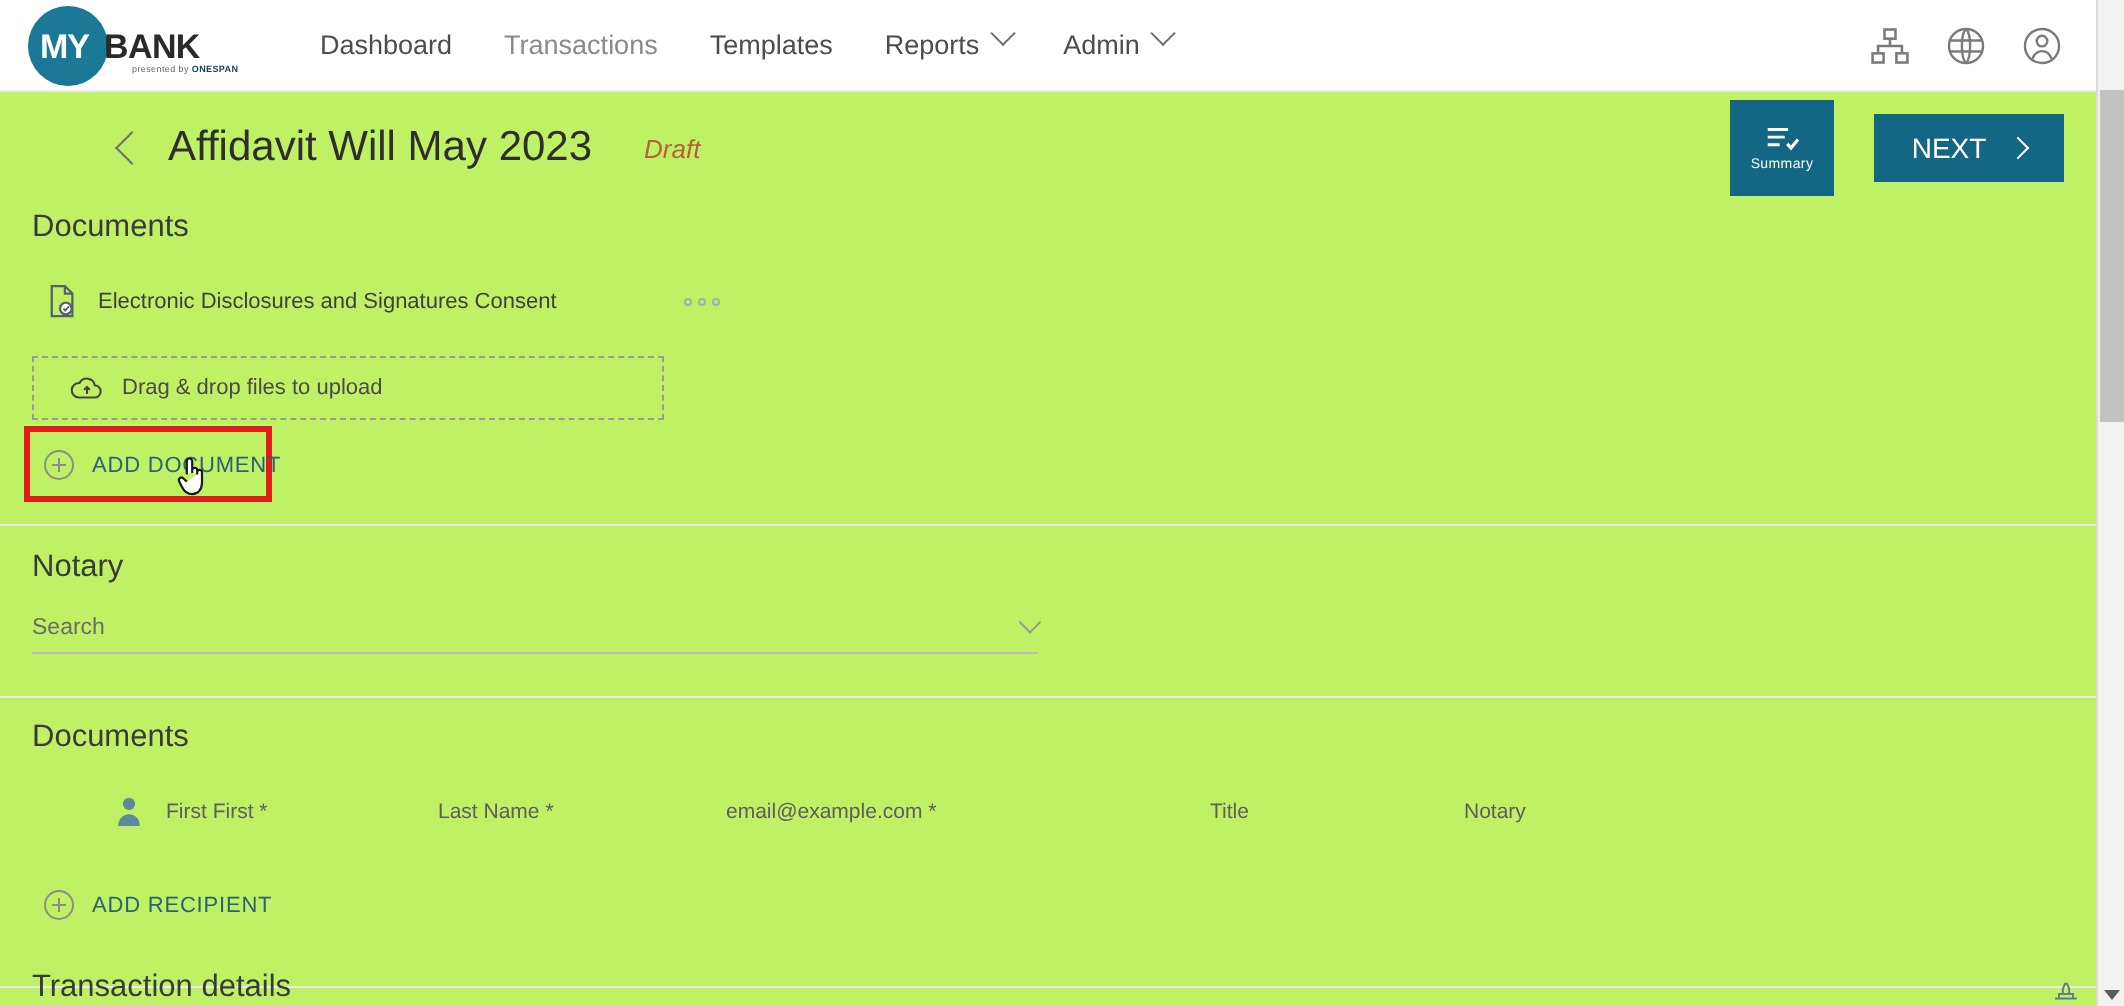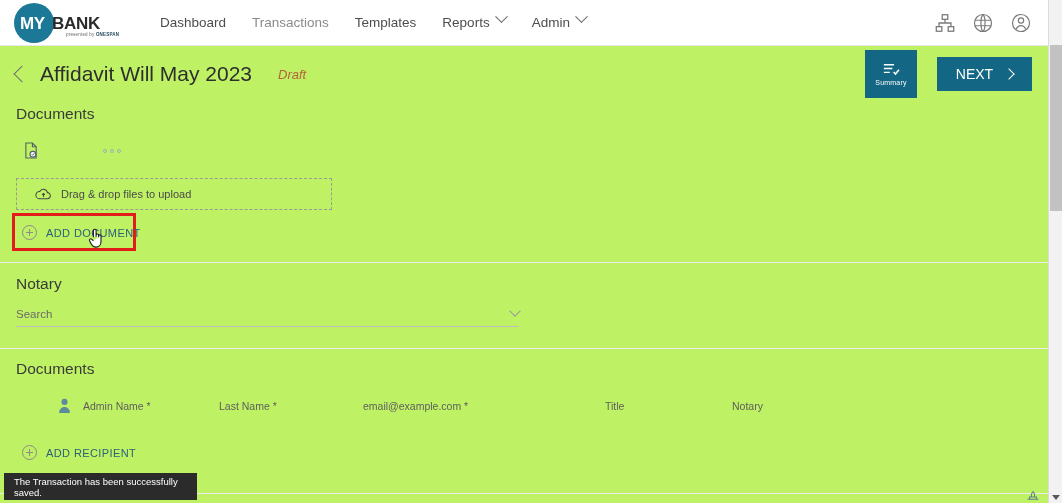--- a/index.html
+++ b/index.html
@@ -54,21 +54,21 @@
     transform: rotate(45deg) translate(-2px,-2px);
   }
 
   .navicons { margin-left: auto; display: flex; align-items: center; gap: 16px; margin-right: 16px; }
   .navicon { width: 22px; height: 22px; color: #7b7b7b; cursor: pointer; display: block; }
 
   
   .titlebar {
     position: absolute; top: 46px; left: 0;
     width: 1048px; height: 56px;
-    display: flex; align-items: center;
+    display: flex; align-items: center; padding-left: 44px;
   }
   .backchev {
     margin-left: 16px; width: 12px; height: 12px;
     border-left: 1.6px solid #6f6f6f; border-bottom: 1.6px solid #6f6f6f;
     transform: rotate(45deg); cursor: pointer; flex: none;
   }
   .page-title {
     margin-left: 12px; font-size: 21px; color: #2e2e2e; font-weight: normal; white-space: nowrap;
   }
   .status-draft {
@@ -254,20 +254,21 @@
   </div>
 
   <div class="section" style="top:142px;">
     <div class="doc-row" style="margin-left:24px;">
       <svg width="15" height="17" viewBox="0 0 16 18" fill="none" stroke="#54616a" stroke-width="1.2">
         <path d="M2 1h7l4 4v12H2z"></path>
         <path d="M9 1v4h4"></path>
         <circle cx="9.5" cy="13" r="3.1" fill="#ffffff"></circle>
         <path d="M8.2 13l1 1.1 2-2.3" stroke-width="1"></path>
       </svg>
+      <span class="doc-name">Electronic Disclosures and Signatures Consent</span>
       <span class="doc-dots">
         <i></i>
           <i></i>
           <i></i>
       </span>
     </div>
   </div>
 
   <div class="section" style="top:178px;">
     <div class="dropzone" style="margin-left:16px;">
@@ -307,21 +308,21 @@
   <div class="section" style="top:360px;">
     <h2 class="section-title" style="margin-left:16px;">Documents</h2>
   </div>
 
   <div class="section" style="top:398px;">
     <div class="recip-row" style="margin-left:16px;">
       <svg style="margin-left:42px;" width="13" height="16" viewBox="0 0 14 17">
         <circle cx="7" cy="4.1" r="3.3" fill="#5d8b9c"></circle>
         <path d="M1.2 16c0-3.6 2.4-6.3 5.8-6.3S12.8 12.4 12.8 16z" fill="#5d8b9c"></path>
       </svg>
-      <span class="recip-field" style="margin-left:12px; width:136px;"><span>Admin Name</span><span class="req"> *</span></span>
+      <span class="recip-field" style="margin-left:12px; width:136px;"><span>First First</span><span class="req"> *</span></span>
       <span class="recip-field" style="width:144px;"><span>Last Name</span><span class="req"> *</span></span>
       <span class="recip-field" style="width:242px;"><span>email@example.com</span><span class="req"> *</span></span>
       <span class="recip-field" style="width:127px;">Title</span>
       <span class="recip-field">Notary</span>
     </div>
   </div>
 
   <div class="section" style="top:445px;">
     <button class="link-action" style="margin-left:22px;">
       <span class="plus-circle"></span>
@@ -329,22 +330,19 @@
     </button>
   </div>
 
   <div class="bottom-divider"></div>
   <div class="bottom-heading">Transaction details</div>
 
   <svg class="corner-icon" viewBox="0 0 18 14" fill="none" stroke="#5b7f8c" stroke-width="1.3">
     <path d="M2 12.5h14M4.5 12.5V9.5h9v3M7 9.5V6.2c0-1 .9-1.2.9-2.2A1.2 1.2 0 0 1 9 2.8a1.2 1.2 0 0 1 1.1 1.2c0 1 .9 1.2.9 2.2v3.3"></path>
   </svg>
 
-  <div class="toast">
-    <span>The Transaction has been successfully saved.</span>
-  </div>
 
   <div class="scrollbar">
     <div class="scroll-thumb"></div>
     <div class="scroll-arrow"></div>
   </div>
 
 </div>
 
 </body></html>

